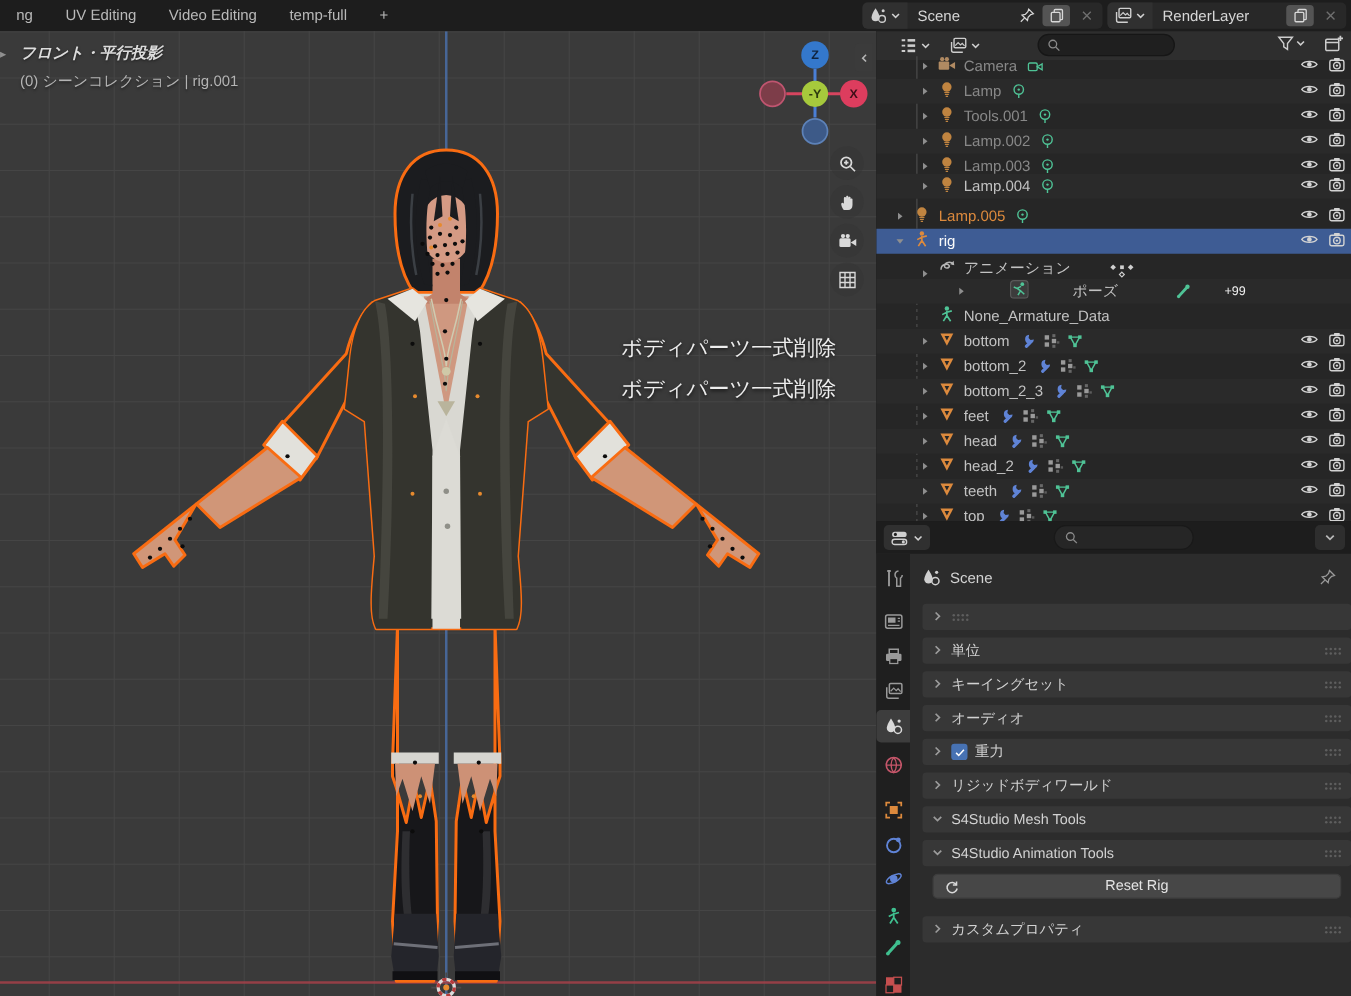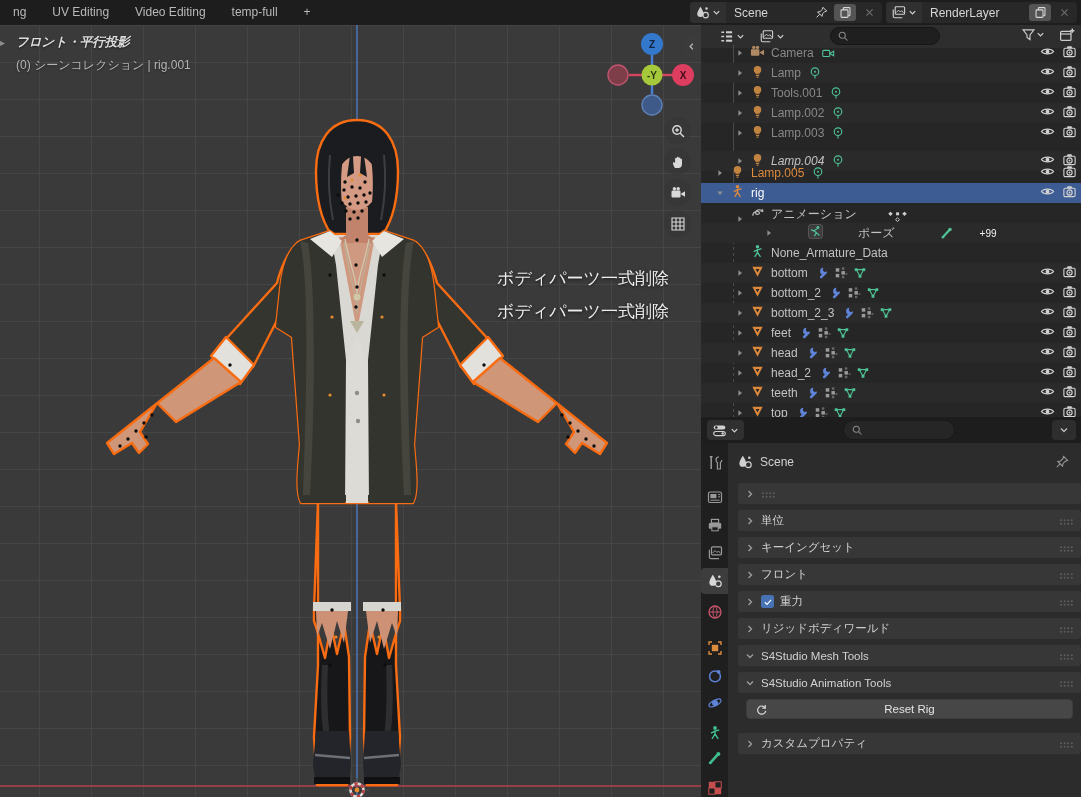--- a/index.html
+++ b/index.html
@@ -635,21 +635,21 @@
               <circle cx="8" cy="8" r="2" fill="currentColor"></circle>
             </svg></span>
           <span><svg width="15" height="15" viewBox="0 0 16 16">
               <rect x="2" y="4.5" width="12" height="9" rx="1.5" fill="none" stroke="currentColor" stroke-width="1.2"></rect>
               <circle cx="8" cy="9" r="2.8" fill="none" stroke="currentColor" stroke-width="1.2"></circle>
               <circle cx="8" cy="9" r="1" fill="currentColor"></circle>
               <rect x="5.5" y="2.5" width="5" height="2" rx="0.6" fill="currentColor"></rect>
             </svg></span>
         </span>
       </div>
-      <div class="ol-row alt" style="top: 108px; font-style: italic;">
+      <div class="ol-row alt" style="top: 96px;">
         <span style="width:32px"></span>
         <span class="ol-arrow">
           <svg width="8" height="8" viewBox="0 0 10 10">
             <path d="M3 1.5 L7.5 5 L3 8.5 Z" fill="currentColor"></path>
           </svg>
         </span>
         <span class="ol-obj"><span class="icn" style="color:#c08440">
             <svg width="15" height="15" viewBox="0 0 16 16">
               <circle cx="8" cy="6" r="4" fill="currentColor"></circle>
               <path d="M5.8 10.5 H10.2 M6.3 12.3 H9.7 M7 14 H9" stroke="currentColor" stroke-width="1.1" fill="none"></path>
@@ -1436,21 +1436,21 @@
               <circle cx="5.6" cy="5.8" r="1"></circle>
               <circle cx="9.2" cy="5.8" r="1"></circle>
               <circle cx="12.8" cy="5.8" r="1"></circle>
             </g>
           </svg></span>
       </div>
       <div class="panel-header">
         <span class="panel-chevron"><svg width="10" height="10" viewBox="0 0 10 10">
             <path d="M3.5 2 L6.5 5 L3.5 8" fill="none" stroke="currentColor" stroke-width="1.4"></path>
           </svg></span>
-        <span class="panel-label">フロント</span>
+        <span class="panel-label">オーディオ</span>
         <span class="panel-dots"><svg width="15" height="8" viewBox="0 0 15 8">
             <g fill="currentColor">
               <circle cx="2" cy="2.2" r="1"></circle>
               <circle cx="5.6" cy="2.2" r="1"></circle>
               <circle cx="9.2" cy="2.2" r="1"></circle>
               <circle cx="12.8" cy="2.2" r="1"></circle>
               <circle cx="2" cy="5.8" r="1"></circle>
               <circle cx="5.6" cy="5.8" r="1"></circle>
               <circle cx="9.2" cy="5.8" r="1"></circle>
               <circle cx="12.8" cy="5.8" r="1"></circle>

